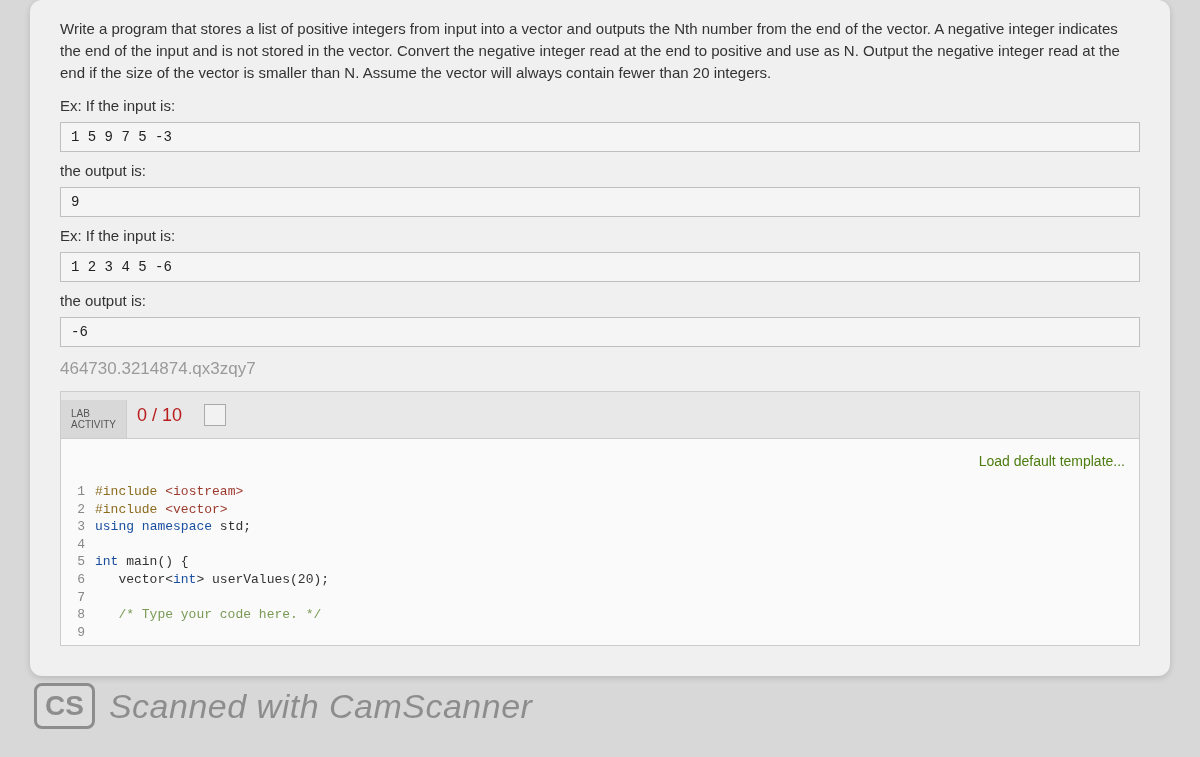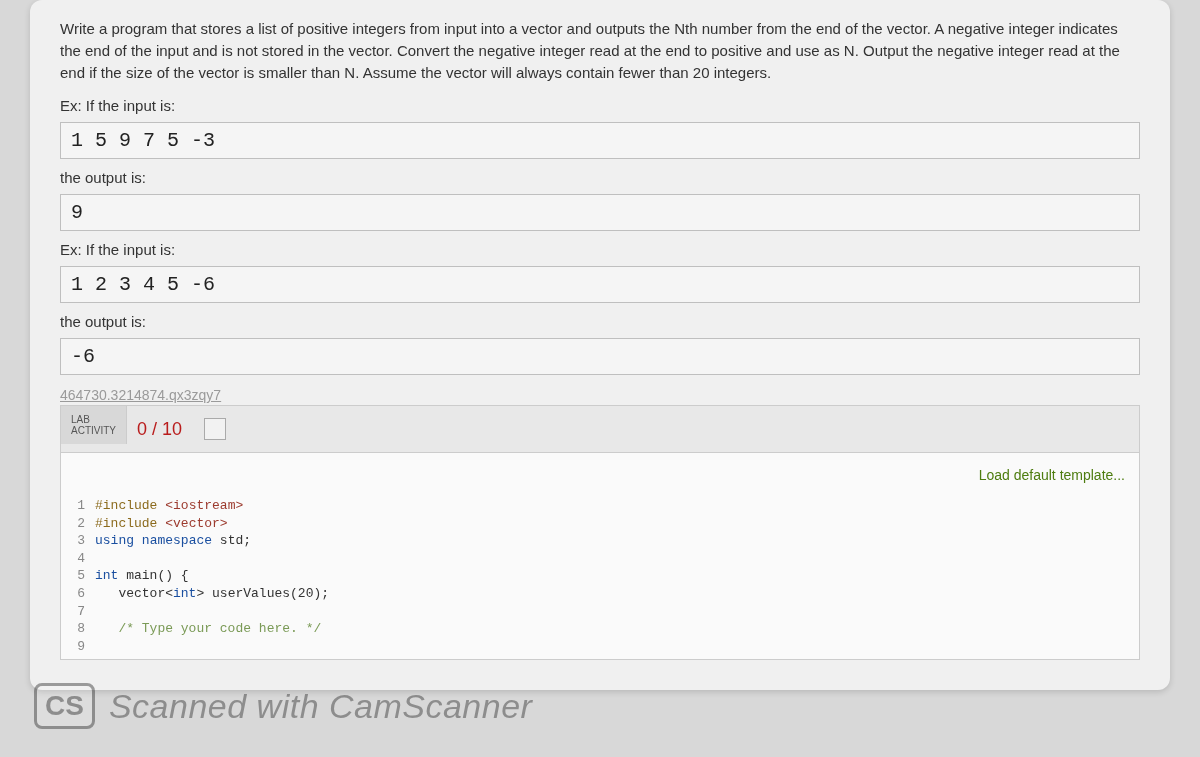--- a/index.html
+++ b/index.html
@@ -27,35 +27,34 @@
   }
   .ex-label {
     font-size: 15px;
     color: #333;
     margin: 10px 0 8px 0;
   }
   .code-box {
     background: #f5f5f5;
     border: 1px solid #bfbfbf;
     font-family: "Courier New", monospace;
-    font-size: 20px;
+    font-size: 14px;
     padding: 6px 10px;
     color: #222;
     margin-bottom: 10px;
     white-space: pre;
   }
   .hash-id {
-    font-size: 14px;
+    font-size: 17px;
     color: #9a9a9a;
-    margin: 12px 0 2px 0;
-    text-decoration: underline;
+    margin: 12px 0 12px 0;
   }
   .activity-bar {
     display: flex;
-    align-items: flex-start;
+    align-items: flex-end;
     border: 1px solid #ccc;
     background: #e8e8e8;
     margin-bottom: 0;
   }
   .activity-tab {
     background: #d8d8d8;
     border-right: 1px solid #ccc;
     padding: 8px 10px;
     font-size: 10px;
     color: #555;

